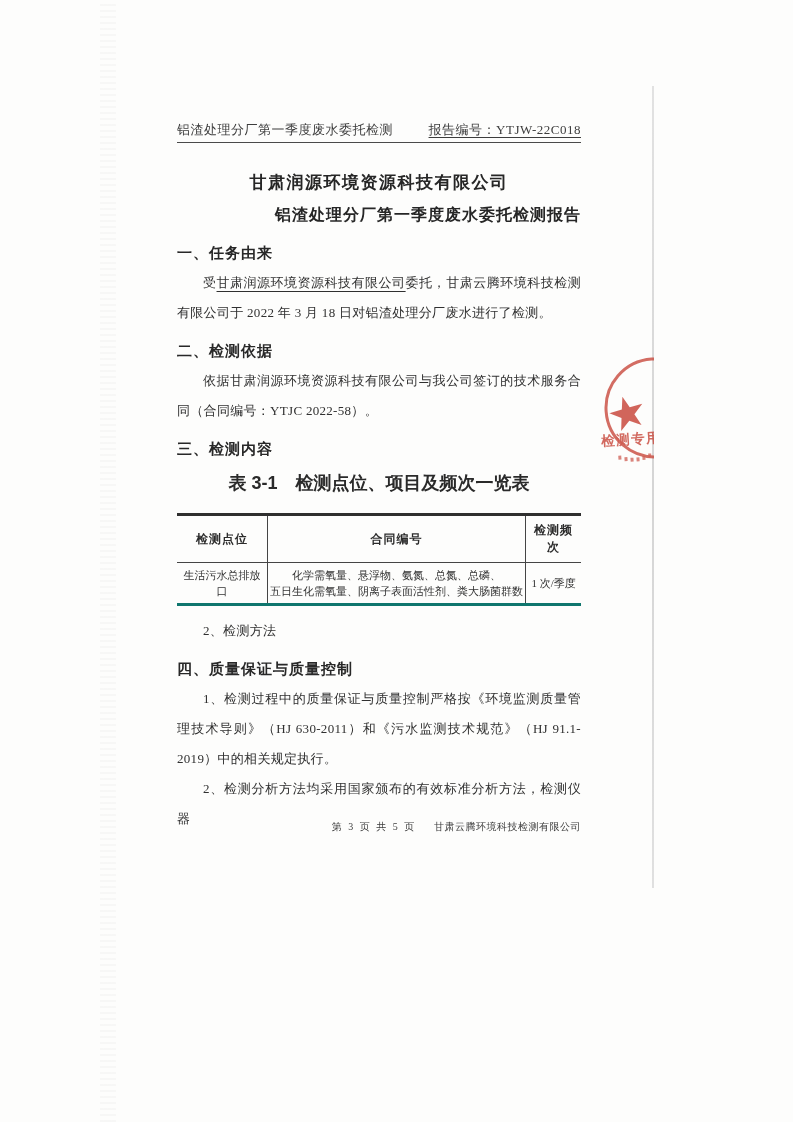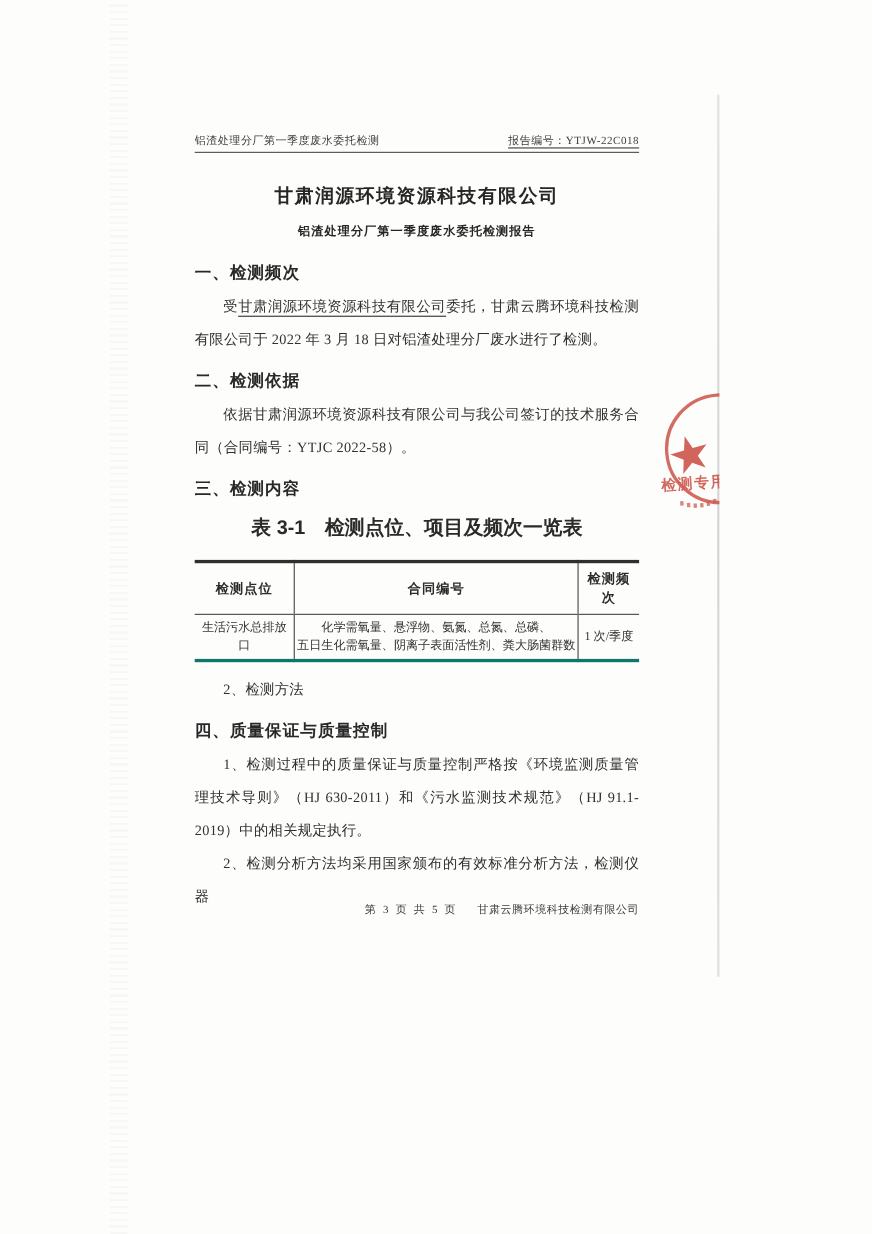--- a/index.html
+++ b/index.html
@@ -14,29 +14,29 @@
     pointer-events:none;
   }
   .scan-right-edge{
     position:absolute;left:652px;top:86px;width:2px;height:802px;
     background:linear-gradient(180deg,#e2e2e2,#d5d5d5 50%,#e0e0e0);
   }
   .content{position:absolute;left:177px;top:121px;width:404px;}
   .doc-header{
     display:flex;justify-content:space-between;align-items:flex-end;
     border-bottom:1.5px solid #4a4a4a;padding-bottom:3px;
-    font-size:10px;color:#3d3d3d;letter-spacing:.5px;
+    font-size:13px;color:#3d3d3d;letter-spacing:.5px;
   }
   .doc-header .hdr-right{text-decoration:underline;text-underline-offset:3px;}
   .t-org{
     margin:25px 0 0 0;text-align:center;font-size:17px;font-weight:700;
     font-family:"Liberation Sans","DejaVu Sans",sans-serif;color:#262626;letter-spacing:1.5px;line-height:30px;
   }
   .t-report{
-    margin:2px 0 0 0;text-align:center;font-size:11px;font-weight:700;
+    margin:2px 0 0 0;text-align:right;font-size:16px;font-weight:700;
     font-family:"Liberation Sans","DejaVu Sans",sans-serif;color:#262626;letter-spacing:1px;line-height:30px;
   }
   .sec-h{
     margin:8px 0 0 0;font-size:15px;font-weight:700;line-height:30px;
     font-family:"Liberation Sans","DejaVu Sans",sans-serif;color:#282828;letter-spacing:1px;
   }
   .body-p{
     margin:0;font-size:13px;line-height:30px;text-align:justify;
     text-indent:2em;color:#303030;letter-spacing:.3px;
   }
@@ -84,21 +84,21 @@
   <div class="content">
 
     <div class="doc-header">
       <span class="hdr-left">铝渣处理分厂第一季度废水委托检测</span>
       <span class="hdr-right">报告编号：YTJW-22C018</span>
     </div>
 
     <div class="t-org">甘肃润源环境资源科技有限公司</div>
     <div class="t-report">铝渣处理分厂第一季度废水委托检测报告</div>
 
-    <div class="sec-h">一、检测频次</div>
+    <div class="sec-h">一、任务由来</div>
     <p class="body-p"><span>受</span><span class="u-name">甘肃润源环境资源科技有限公司</span><span>委托，甘肃云腾环境科技检测有限公司于 2022 年 3 月 18 日对铝渣处理分厂废水进行了检测。</span></p>
 
     <div class="sec-h">二、检测依据</div>
     <p class="body-p">依据甘肃润源环境资源科技有限公司与我公司签订的技术服务合同（合同编号：YTJC 2022-58）。</p>
 
     <div class="sec-h">三、检测内容</div>
 
     <div class="tbl-caption">表 3-1　检测点位、项目及频次一览表</div>
 
     <table class="monitor">

